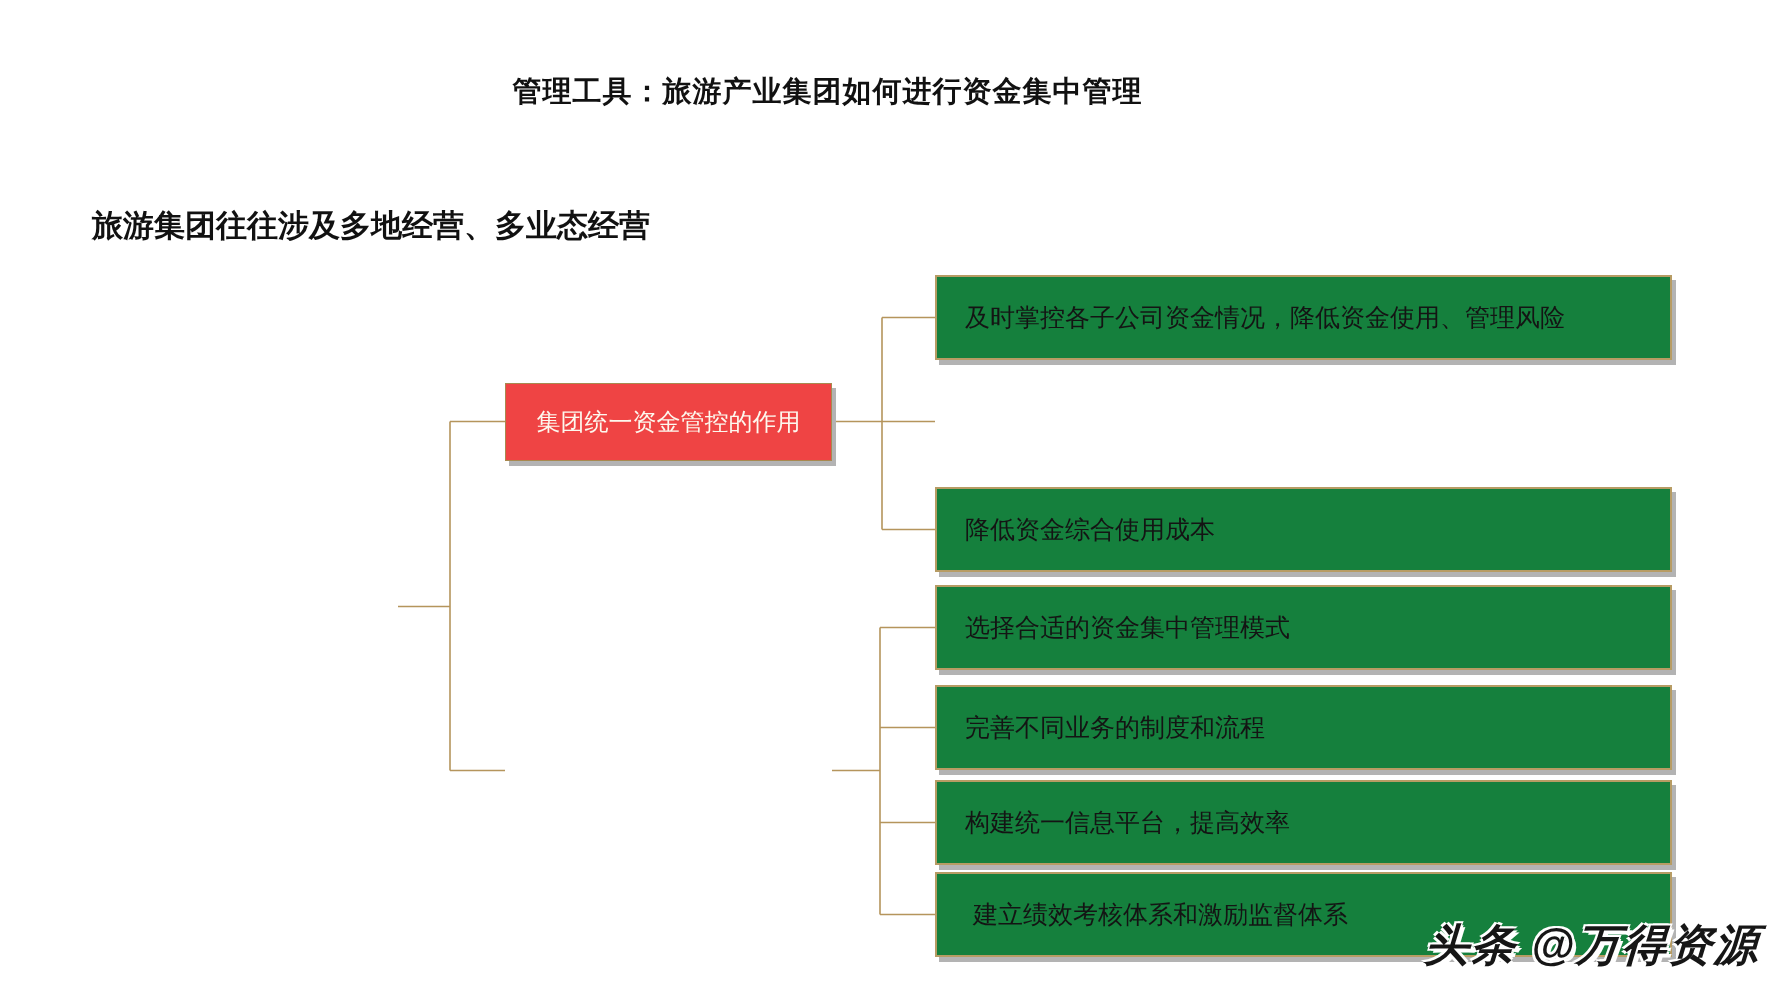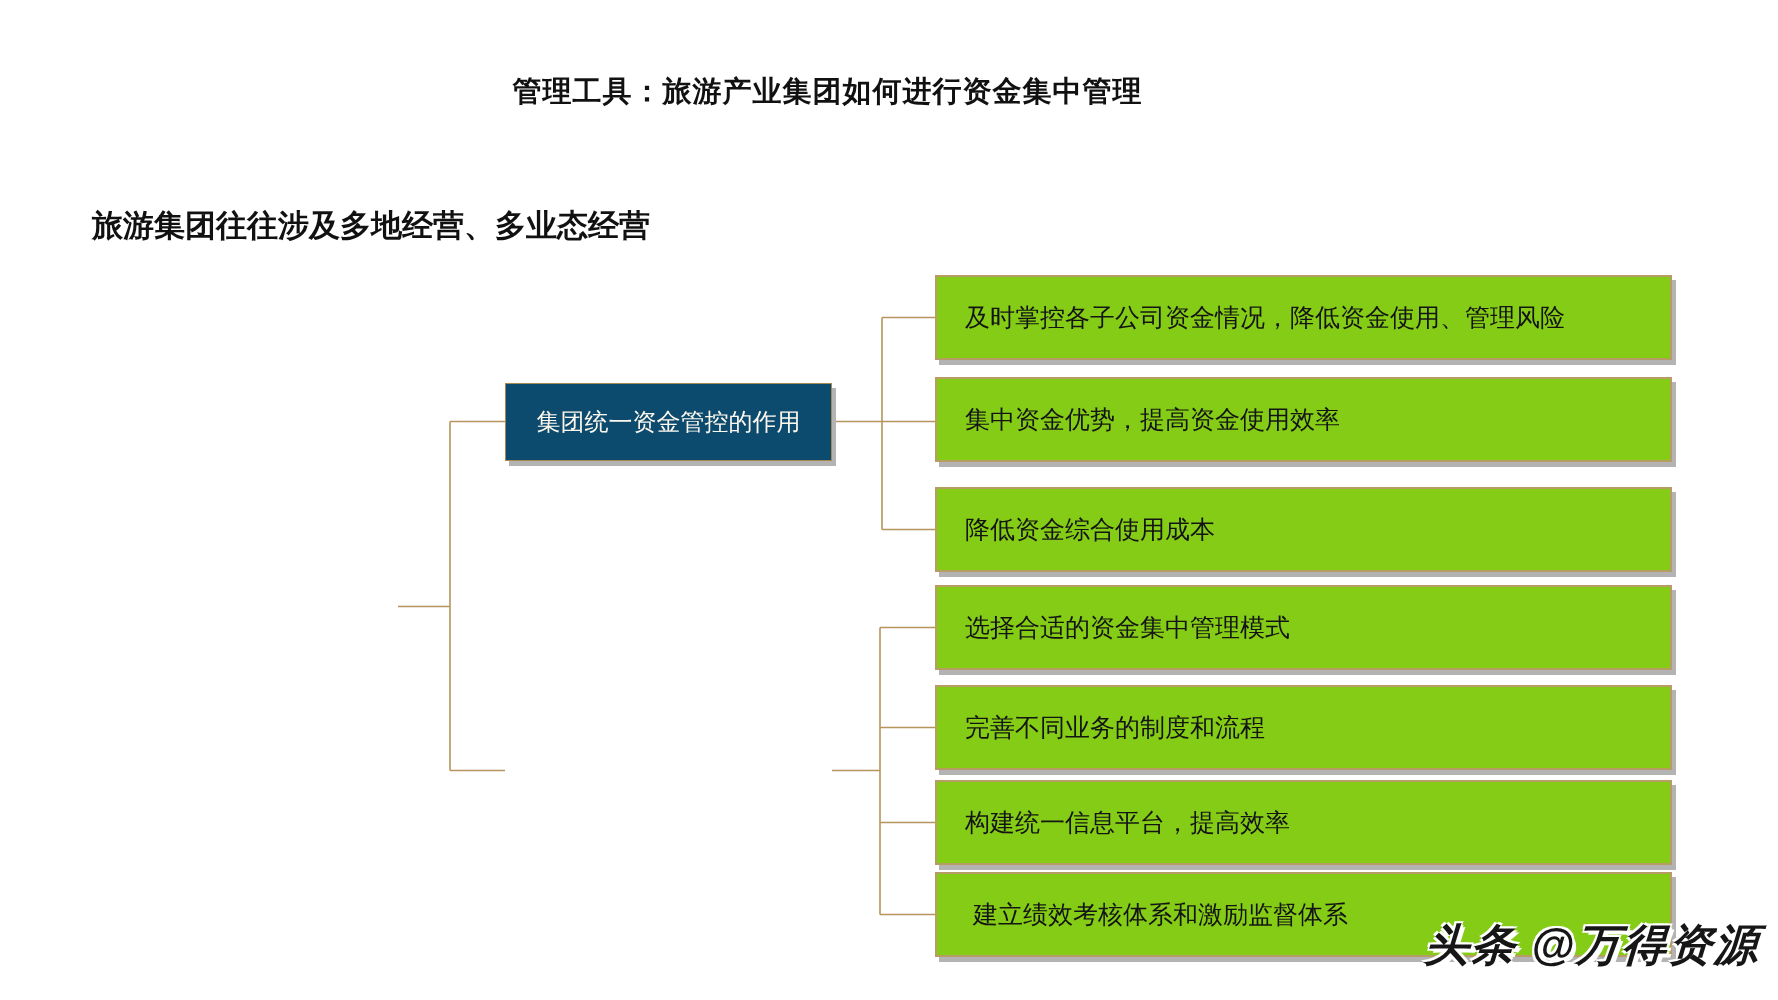--- a/index.html
+++ b/index.html
@@ -29,39 +29,39 @@
     font-weight: 600;
     color: #111;
   }
   .connectors {
     position: absolute;
     top: 0; left: 0;
   }
   .node {
     position: absolute;
     box-sizing: border-box;
-    background: #0c4a6e;
+    background: #ef4444;
     border: 1px solid #A8894F;
     box-shadow: 4px 5px 0 0 #b3b3b3;
     color: #FDF8EE;
     display: flex;
     align-items: center;
     justify-content: center;
     text-align: center;
     font-size: 24px;
     line-height: 1.4;
     white-space: pre-line;
   }
   .leaf {
     position: absolute;
     box-sizing: border-box;
     left: 935px;
     width: 737px;
     height: 85px;
-    background: #84cc16;
+    background: #15803d;
     border: 2px solid #B79C64;
     box-shadow: 4px 5px 0 0 #b3b3b3;
     display: flex;
     align-items: center;
     padding-left: 28px;
     padding-right: 12px;
     font-size: 25px;
     color: #141414;
   }
   .watermark {
@@ -92,21 +92,20 @@
     <path d="M398 606.5 H450 M450 421.5 V770.5 M450 421.5 H505 M450 770.5 H505
              M832 421.5 H882 M882 317.5 V529.5 M882 317.5 H935 M882 421.5 H935 M882 529.5 H935
              M832 770.5 H880 M880 627.5 V914.5 M880 627.5 H935 M880 727.5 H935 M880 822.5 H935 M880 914.5 H935" fill="none" stroke="#B5955C" stroke-width="1.6"></path>
   </svg>
 
 
   <div class="node" style="left:505px; top:383px; width:327px; height:78px;">集团统一资金管控的作用</div>
 
 
   <div class="leaf" style="top:275px;">及时掌控各子公司资金情况，降低资金使用、管理风险</div>
-  <div class="leaf" style="top:377px;">集中资金优势，提高资金使用效率</div>
   <div class="leaf" style="top:487px;">降低资金综合使用成本</div>
   <div class="leaf" style="top:585px;">选择合适的资金集中管理模式</div>
   <div class="leaf" style="top:685px;">完善不同业务的制度和流程</div>
   <div class="leaf" style="top:780px;">构建统一信息平台，提高效率</div>
   <div class="leaf" style="top:872px;padding-left:36px;">建立绩效考核体系和激励监督体系</div>
 
   <div class="watermark">头条 @万得资源</div>
 
 </div>
 

